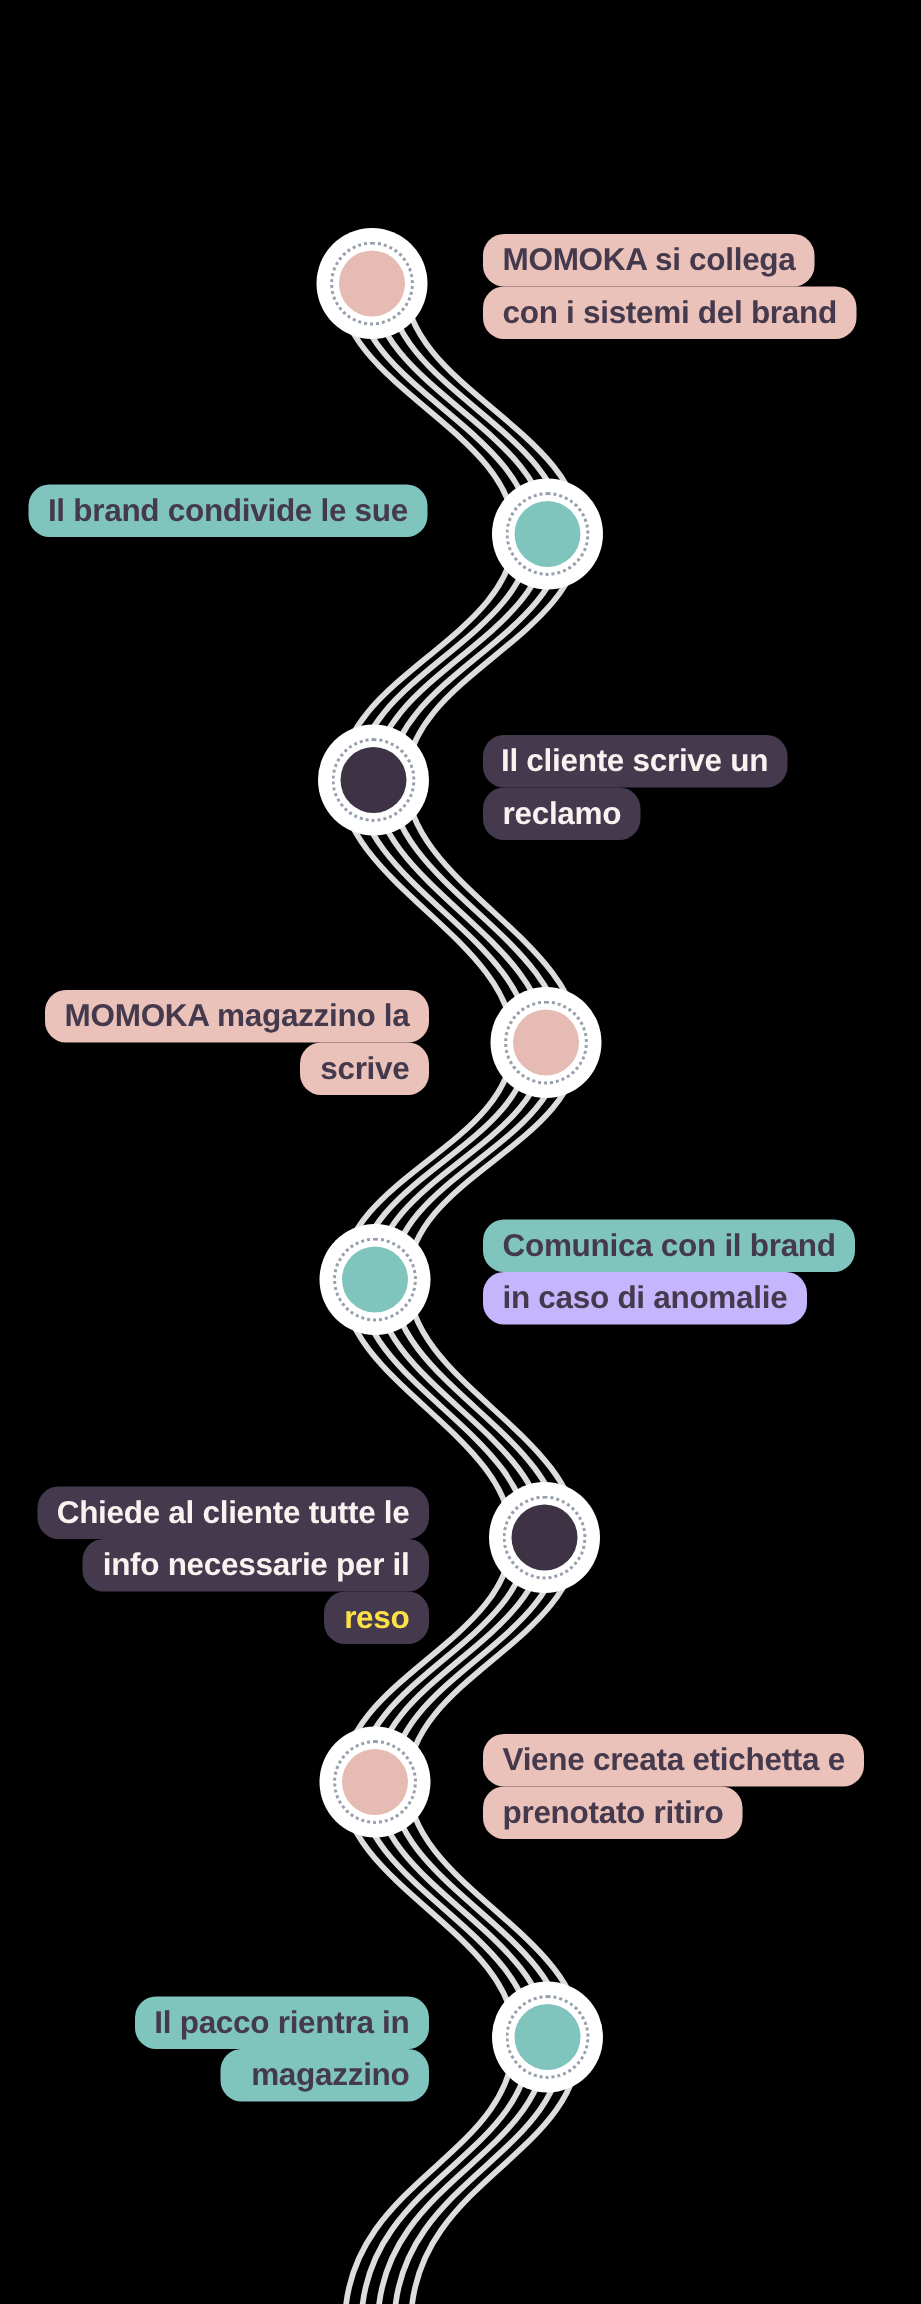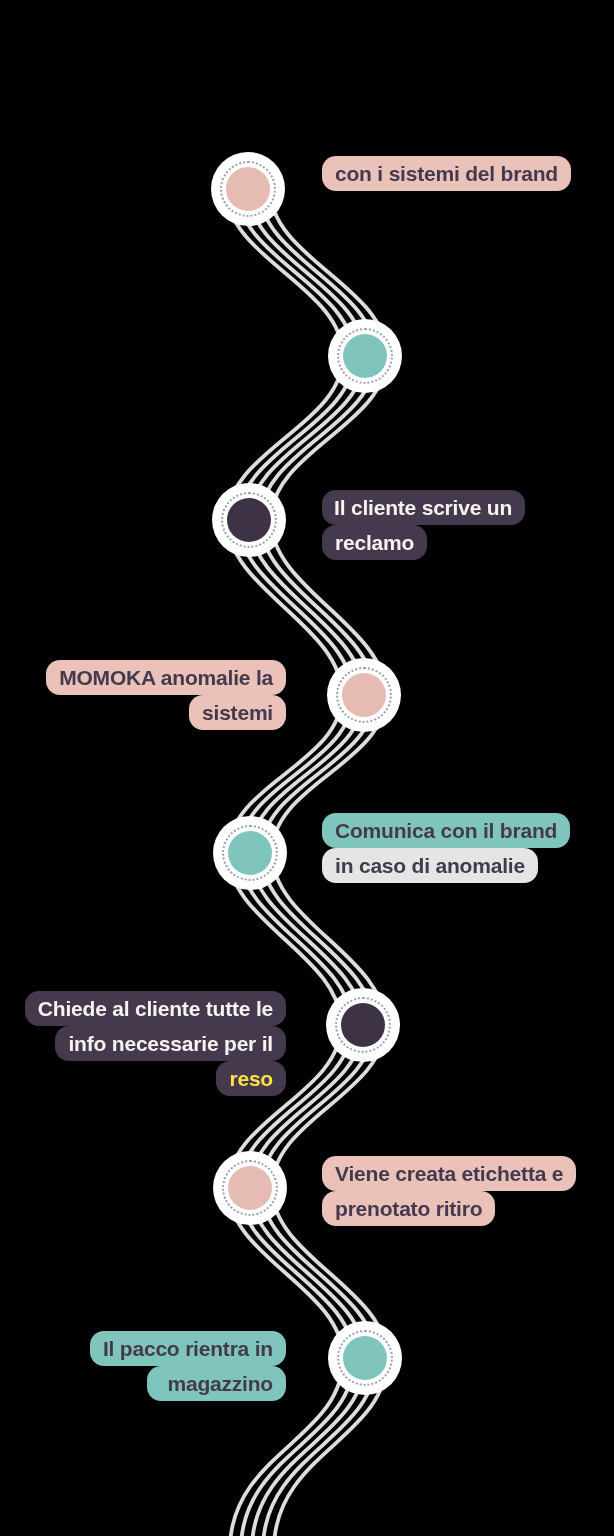--- a/index.html
+++ b/index.html
@@ -90,55 +90,57 @@
     </g>
   </svg>
 
   <div id="steps-root">
       <div class="node" style="left: 248px; top: 189px;">
         <div class="node-ring" style="border-color: rgb(151, 160, 172);">
           <div class="node-disc" style="background: rgb(229, 187, 179);"></div>
         </div>
       </div>
       <div class="label side-right" style="left: 322px; top: 156px;">
+        <span class="line" style="background: rgb(234, 194, 185); color: rgb(69, 58, 77);">MOMOKA si collega</span>
         <span class="line" style="background: rgb(234, 194, 185); color: rgb(69, 58, 77);">con i sistemi del brand</span>
       </div>
       <div class="node" style="left: 365px; top: 356px;">
         <div class="node-ring" style="border-color: rgb(151, 160, 172);">
           <div class="node-disc" style="background: rgb(127, 197, 190);"></div>
         </div>
       </div>
       <div class="label side-left" style="right: 329px; top: 323px;">
+        <span class="line" style="background: rgb(127, 196, 189); color: rgb(69, 58, 77);">Il brand condivide le sue</span>
       </div>
       <div class="node" style="left: 249px; top: 520px;">
         <div class="node-ring" style="border-color: rgb(151, 160, 172);">
           <div class="node-disc" style="background: rgb(62, 51, 69);"></div>
         </div>
       </div>
       <div class="label side-right" style="left: 322px; top: 490px;">
         <span class="line" style="background: rgb(69, 58, 77); color: rgb(248, 243, 241); padding-left: 12px;">Il cliente scrive un</span>
         <span class="line" style="background: rgb(69, 58, 77); color: rgb(248, 243, 241);">reclamo</span>
       </div>
       <div class="node" style="left: 364px; top: 695px;">
         <div class="node-ring" style="border-color: rgb(151, 160, 172);">
           <div class="node-disc" style="background: rgb(229, 187, 179);"></div>
         </div>
       </div>
       <div class="label side-left" style="right: 328px; top: 660px;">
-        <span class="line" style="background: rgb(234, 194, 185); color: rgb(69, 58, 77);">MOMOKA anomalie la</span>
-        <span class="line" style="background: rgb(234, 194, 185); color: rgb(69, 58, 77);">sistemi</span>
+        <span class="line" style="background: rgb(234, 194, 185); color: rgb(69, 58, 77);">MOMOKA magazzino la</span>
+        <span class="line" style="background: rgb(234, 194, 185); color: rgb(69, 58, 77);">scrive</span>
       </div>
       <div class="node" style="left: 250px; top: 853px;">
         <div class="node-ring" style="border-color: rgb(151, 160, 172);">
           <div class="node-disc" style="background: rgb(127, 197, 190);"></div>
         </div>
       </div>
       <div class="label side-right" style="left: 322px; top: 813px;">
         <span class="line" style="background: rgb(127, 196, 189); color: rgb(69, 58, 77);">Comunica con il brand</span>
-        <span class="line" style="background: #e5e5e5; color: rgb(69, 58, 77);">in caso di anomalie</span>
+        <span class="line" style="background: #c4b5fd; color: rgb(69, 58, 77);">in caso di anomalie</span>
       </div>
       <div class="node" style="left: 363px; top: 1025px;">
         <div class="node-ring" style="border-color: rgb(151, 160, 172);">
           <div class="node-disc" style="background: rgb(62, 51, 69);"></div>
         </div>
       </div>
       <div class="label side-left" style="right: 328px; top: 991px;">
         <span class="line" style="background: rgb(69, 58, 77); color: rgb(248, 243, 241);">Chiede al cliente tutte le</span>
         <span class="line" style="background: rgb(69, 58, 77); color: rgb(248, 243, 241);">info necessarie per il</span>
         <span class="line" style="background: rgb(69, 58, 77); color: #fde047;">reso</span>

